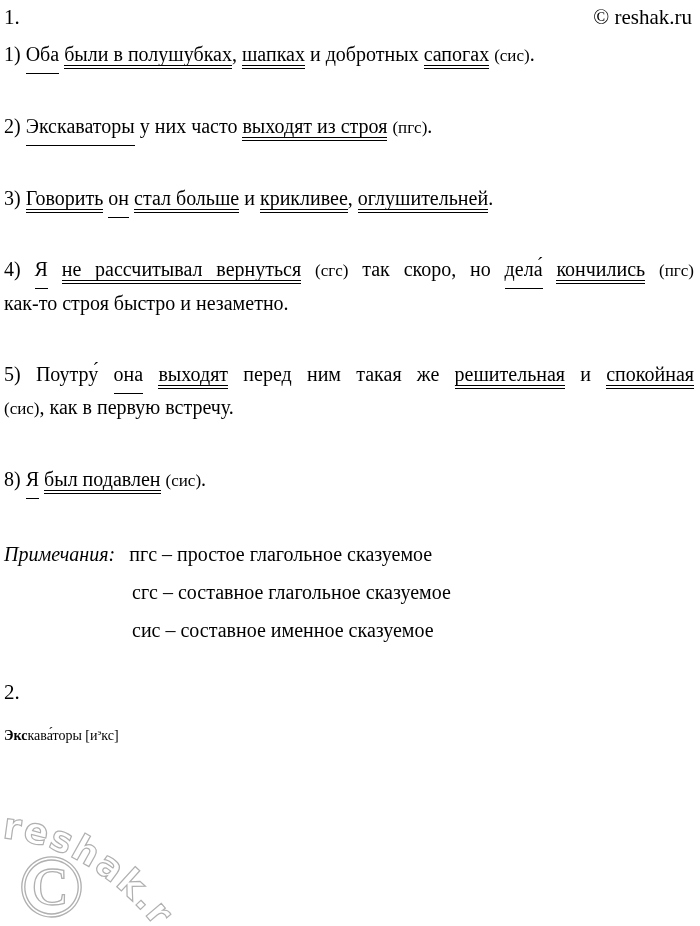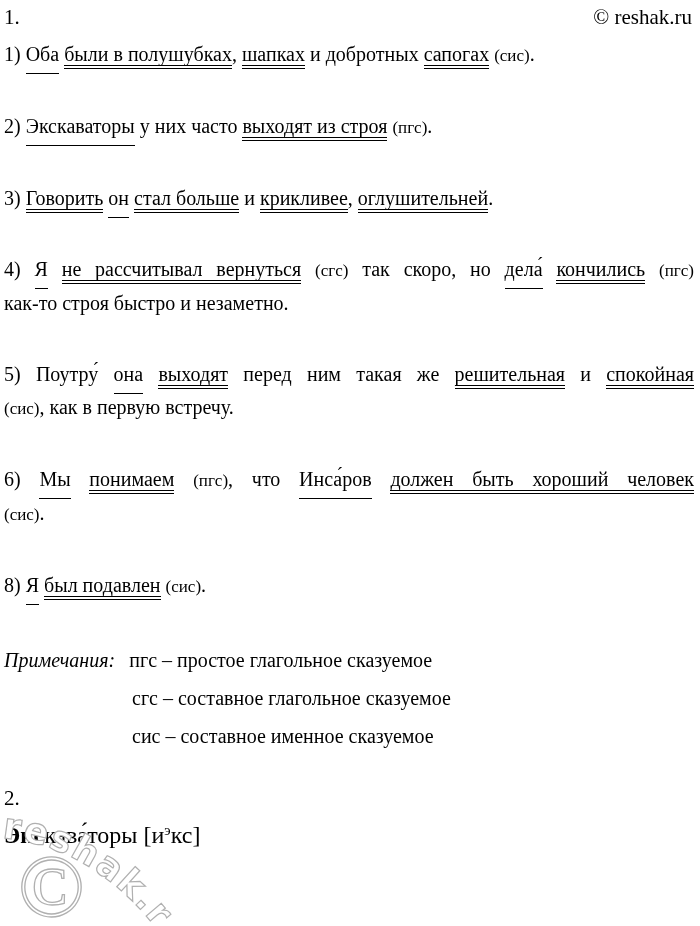--- a/index.html
+++ b/index.html
@@ -21,21 +21,21 @@
   .sg-plain { }
   .sg-subj { border-bottom: 1px solid #000; padding-bottom: 8px; }
   .sg-pred { border-bottom: 4px double #000; }
   .sg-ann { font-size: 0.85em; }
   .sg-bold { font-weight: bold; }
   .sg-sup { font-size: 0.62em; vertical-align: 0.55em; }
   .notes { margin-top: 12px; line-height: 38px; }
   .note-label { margin-right: 14px; font-style: italic; }
   .note-line { margin-left: 128px; }
   .sec2 { margin-top: 30px; }
-  #word-line { margin-top: 4px; font-size: 24px; line-height: 30px; position: relative; z-index: 1; }
+  #word-line { margin-top: 12px; font-size: 14px; line-height: 30px; position: relative; z-index: 1; }
   .watermark {
     position: absolute; left: 0; top: 778px;
     width: 230px; height: 148px;
     pointer-events: none; z-index: 2;
   }
 </style>
 </head>
 <body>
 
 <div class="page">
@@ -56,24 +56,20 @@
       </div>
       <div class="item">
         <div class="line l-just"><span class="sg-plain">4) </span><span class="sg-subj">Я</span><span class="sg-plain"> </span><span class="sg-pred">не рассчитывал вернуться</span><span class="sg-plain"> </span><span class="sg-ann">(сгс)</span><span class="sg-plain"> так скоро, но </span><span class="sg-subj">дела́</span><span class="sg-plain"> </span><span class="sg-pred">кончились</span><span class="sg-plain"> </span><span class="sg-ann">(пгс)</span></div>
         <div class="line"><span class="sg-plain">как-то строя быстро и незаметно.</span></div>
       </div>
       <div class="item">
         <div class="line l-just"><span class="sg-plain">5) Поутру́ </span><span class="sg-subj">она</span><span class="sg-plain"> </span><span class="sg-pred">выходят</span><span class="sg-plain"> перед ним такая же </span><span class="sg-pred">решительная</span><span class="sg-plain"> и </span><span class="sg-pred">спокойная</span></div>
         <div class="line"><span class="sg-ann">(сис)</span><span class="sg-plain">, как в первую встречу.</span></div>
       </div>
       <div class="item">
-        <div class="line l-just"><span class="sg-plain">6) </span><span class="sg-subj">Мы</span><span class="sg-plain"> </span><span class="sg-pred">понимаем</span><span class="sg-plain"> </span><span class="sg-ann">(пгс)</span><span class="sg-plain">, что </span><span class="sg-subj">Инса́ров</span><span class="sg-plain"> </span><span class="sg-pred">должен быть хороший человек</span></div>
-        <div class="line"><span class="sg-ann">(сис)</span><span class="sg-plain">.</span></div>
-      </div>
-      <div class="item">
         <div class="line"><span class="sg-plain">8) </span><span class="sg-subj">Я</span><span class="sg-plain"> </span><span class="sg-pred">был подавлен</span><span class="sg-plain"> </span><span class="sg-ann">(сис)</span><span class="sg-plain">.</span></div>
       </div>
     </div>
 
   <div class="notes">
     <div class="note-first">
       <span class="note-label">Примечания:</span><span>пгс – простое глагольное сказуемое</span>
     </div>
     <div class="note-line">сгс – составное глагольное сказуемое</div>
     <div class="note-line">сис – составное именное сказуемое</div>

